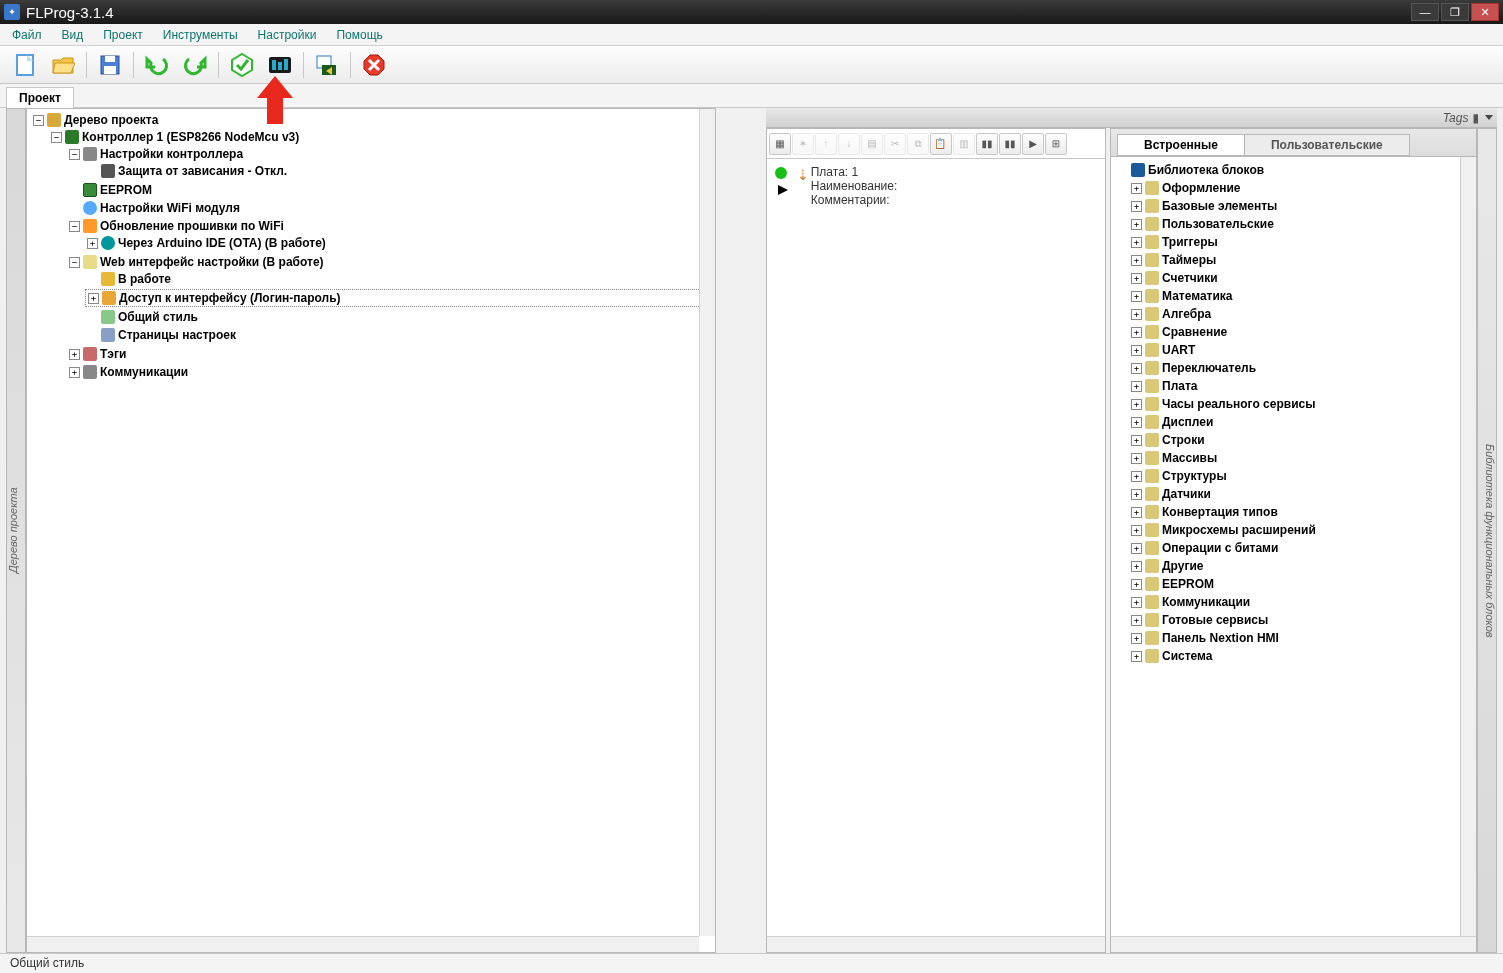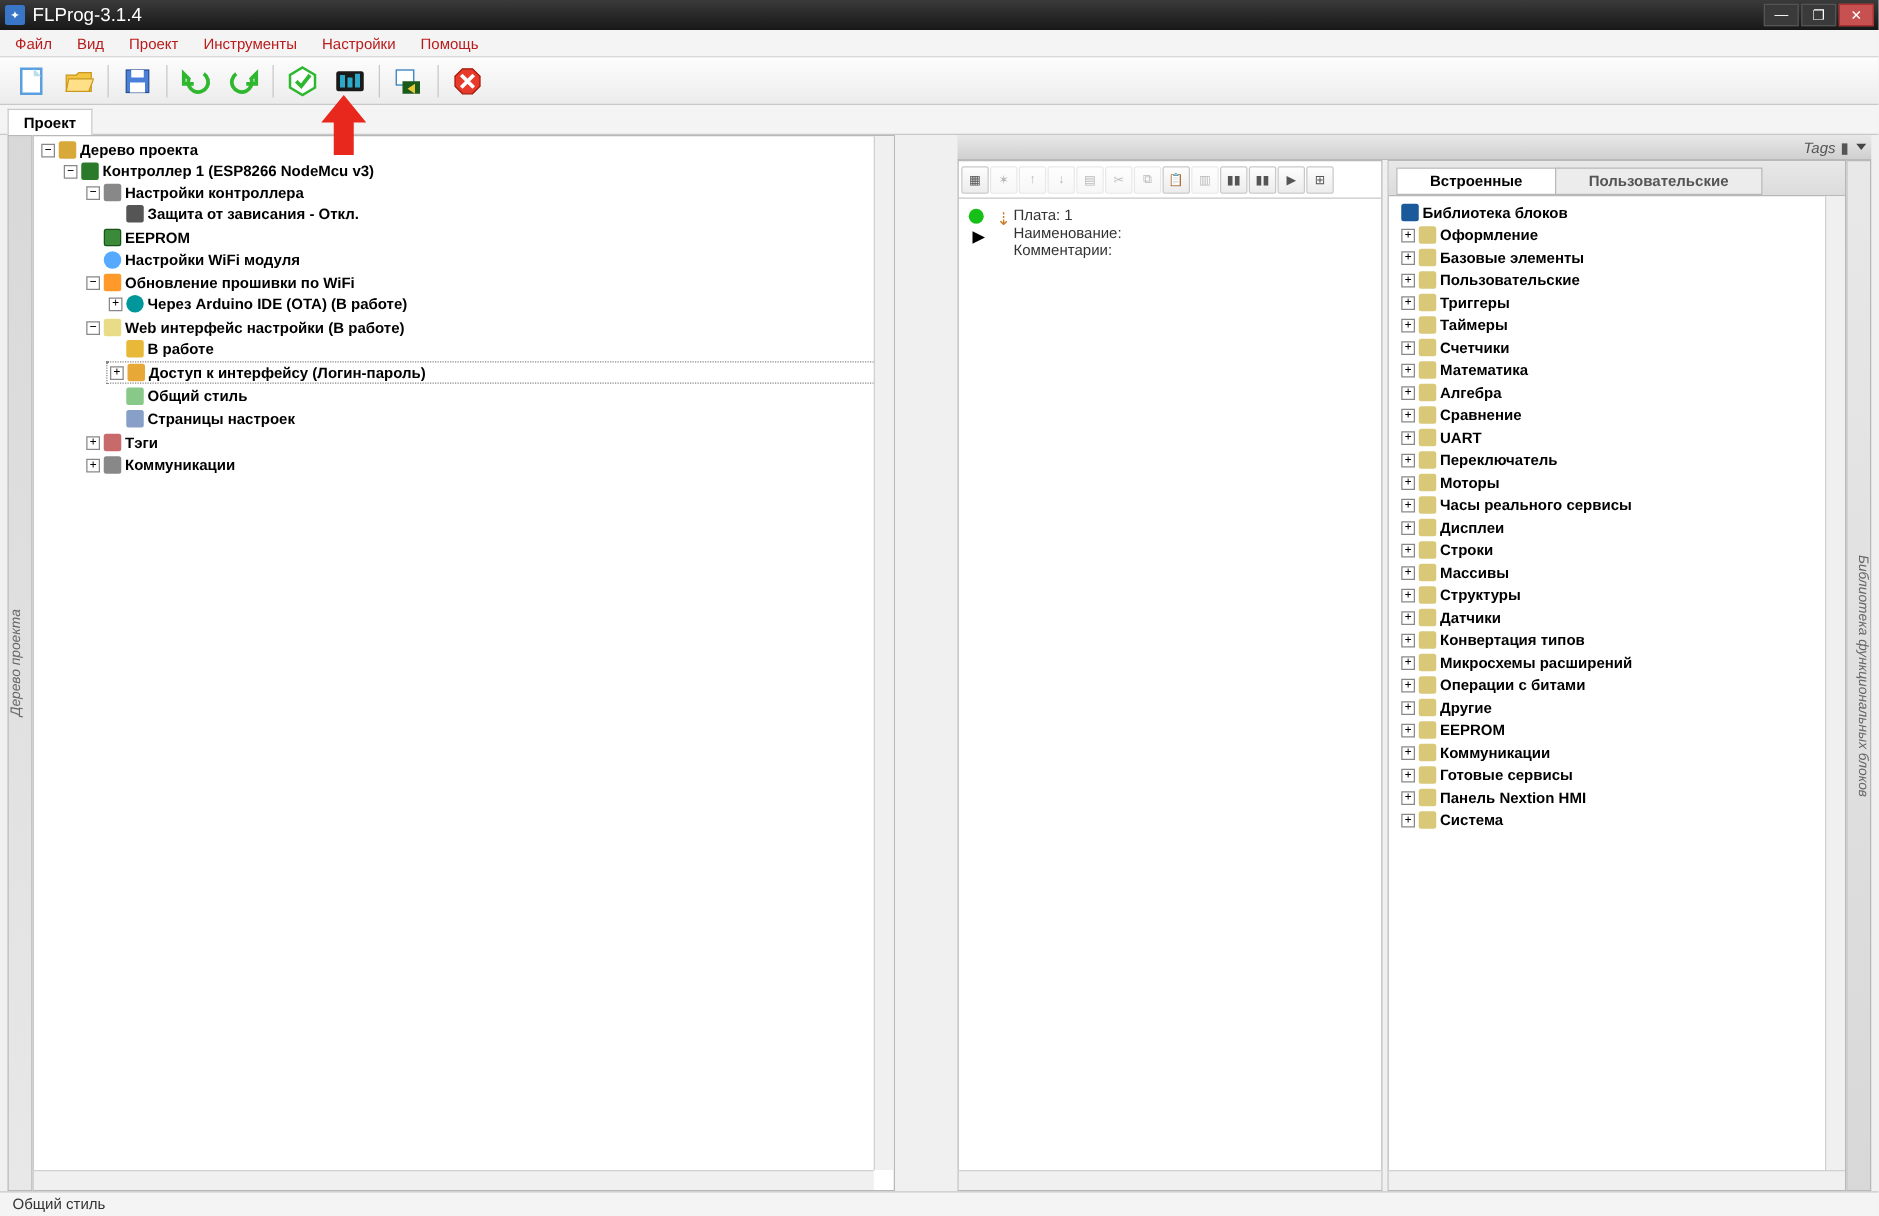--- a/index.html
+++ b/index.html
@@ -8,21 +8,21 @@
     
     .titlebar { height: 24px; background: linear-gradient(#3a3a3a, #181818); color: #fff; display: flex; align-items: center; padding: 0 4px; }
     .titlebar .app-icon { width: 16px; height: 16px; background: #3a76c8; border-radius: 2px; margin-right: 6px; display:flex;align-items:center;justify-content:center;font-size:9px;color:#fff; }
     .titlebar .title { flex: 1; font-size: 15px; }
     .winbtns { display: flex; gap: 0; }
     .winbtn { width: 28px; height: 18px; color: #fff; display: flex; align-items: center; justify-content: center; background: #3a3a3a; border: 1px solid #555; margin-left: 2px; cursor: pointer; font-size: 11px; }
     .winbtn.close { background: #c75050; border-color:#a73030;}
 
     
     .menubar { height: 22px; background: #f4f4f4; border-bottom: 1px solid #d0d0d0; display: flex; align-items: center; padding: 0 6px; gap: 8px; }
-    .menubar span { padding: 2px 6px; cursor: pointer; color:#b91c1c;text-align:center; }
+    .menubar span { padding: 2px 6px; cursor: pointer; color:#0f766e;text-align:center; }
 
     
     .toolbar { height: 38px; background: linear-gradient(#fdfdfd,#ececec); border-bottom: 1px solid #c8c8c8; display: flex; align-items: center; padding: 2px 8px; gap: 4px; }
     .tb-btn { width: 34px; height: 32px; border: 1px solid transparent; border-radius: 3px; display: flex; align-items: center; justify-content: center; cursor: pointer; }
     .tb-sep { width: 1px; height: 26px; background: #c8c8c8; margin: 0 2px; }
 
     
     .pagetabs { height: 24px; background: #f4f4f4; border-bottom: 1px solid #c8c8c8; display: flex; align-items: flex-end; padding-left: 6px; }
     .pagetab { background: #fff; border: 1px solid #c8c8c8; border-bottom: none; padding: 3px 12px; font-weight: bold; font-size:12px; position:relative; top:1px;}
 
@@ -45,21 +45,21 @@
     .dot-green { width:12px;height:12px;border-radius:50%;background:#16c016;display:inline-block;margin-right:4px;}
     .arrow-black { display:inline-block; width:0;height:0;border-top:5px solid transparent;border-bottom:5px solid transparent;border-left:10px solid #000;}
     .center-scroll-h { height:16px; background:#f0f0f0; border-top:1px solid #d0d0d0;}
     .board-bar { height:22px; border-top:1px solid #c8c8c8; background:#f4f4f4; display:flex; align-items:center; padding:0 6px; gap:6px; font-size:11px; color:#333;}
     .board-ico { width:14px;height:14px;background:#66aaff;border:1px solid #3a76c8;border-radius:2px;}
 
     .right-panel { flex:1; background: #fff; border: 1px solid #b8b8b8; display:flex; flex-direction:column; position:relative;}
     .right-tabs-row { height:28px; padding-top:5px; background: linear-gradient(#e8e8e8,#dcdcdc); border-bottom:1px solid #b8b8b8; display:flex; align-items:flex-end; padding-left:6px;}
     .right-tab { border:1px solid #b8b8b8; padding:3px 26px; background:#fff; font-weight:bold; cursor:pointer; margin-right:-1px;}
     .right-tab.inactive { background:#ececec; color:#555;}
-    .right-tree { flex:1; overflow:auto; padding:4px 8px; position:relative;}
+    .right-tree { flex:1; overflow:auto; padding:4px 18px; position:relative;}
     .right-vscroll { width:16px; position:absolute; right:0; top:28px; bottom:16px; background:#f0f0f0; border-left:1px solid #d0d0d0;}
     .right-hscroll { height:16px; background:#f0f0f0; border-top:1px solid #d0d0d0;}
 
     
     .tree { list-style:none; padding:0; margin:0; }
     .tree li { white-space:nowrap; padding:1px 0; }
     .tree .node { display:flex; align-items:center; gap:3px; padding:1px 2px; cursor:pointer;}
     .tree .node.selected { border:1px dotted #888; background:#fff; }
     .tree .lbl { font-size:12px; font-weight:bold; color:#000; }
     .tree .toggle { width:11px; height:11px; border:1px solid #888; font-size:9px; line-height:9px; text-align:center; background:#fff; cursor:pointer; font-weight:normal; font-family:monospace;}
@@ -452,21 +452,21 @@
                 <div class="node">
                   <span class="toggle">+</span>
                   <span class="ico ico-gen"></span>
                   <span class="lbl">Переключатель</span>
                 </div>
               </li>
               <li>
                 <div class="node">
                   <span class="toggle">+</span>
                   <span class="ico ico-gen"></span>
-                  <span class="lbl">Моторы</span>
+                  <span class="lbl">Плата</span>
                 </div>
               </li>
               <li>
                 <div class="node">
                   <span class="toggle">+</span>
                   <span class="ico ico-gen"></span>
                   <span class="lbl">Часы реального сервисы</span>
                 </div>
               </li>
               <li>

